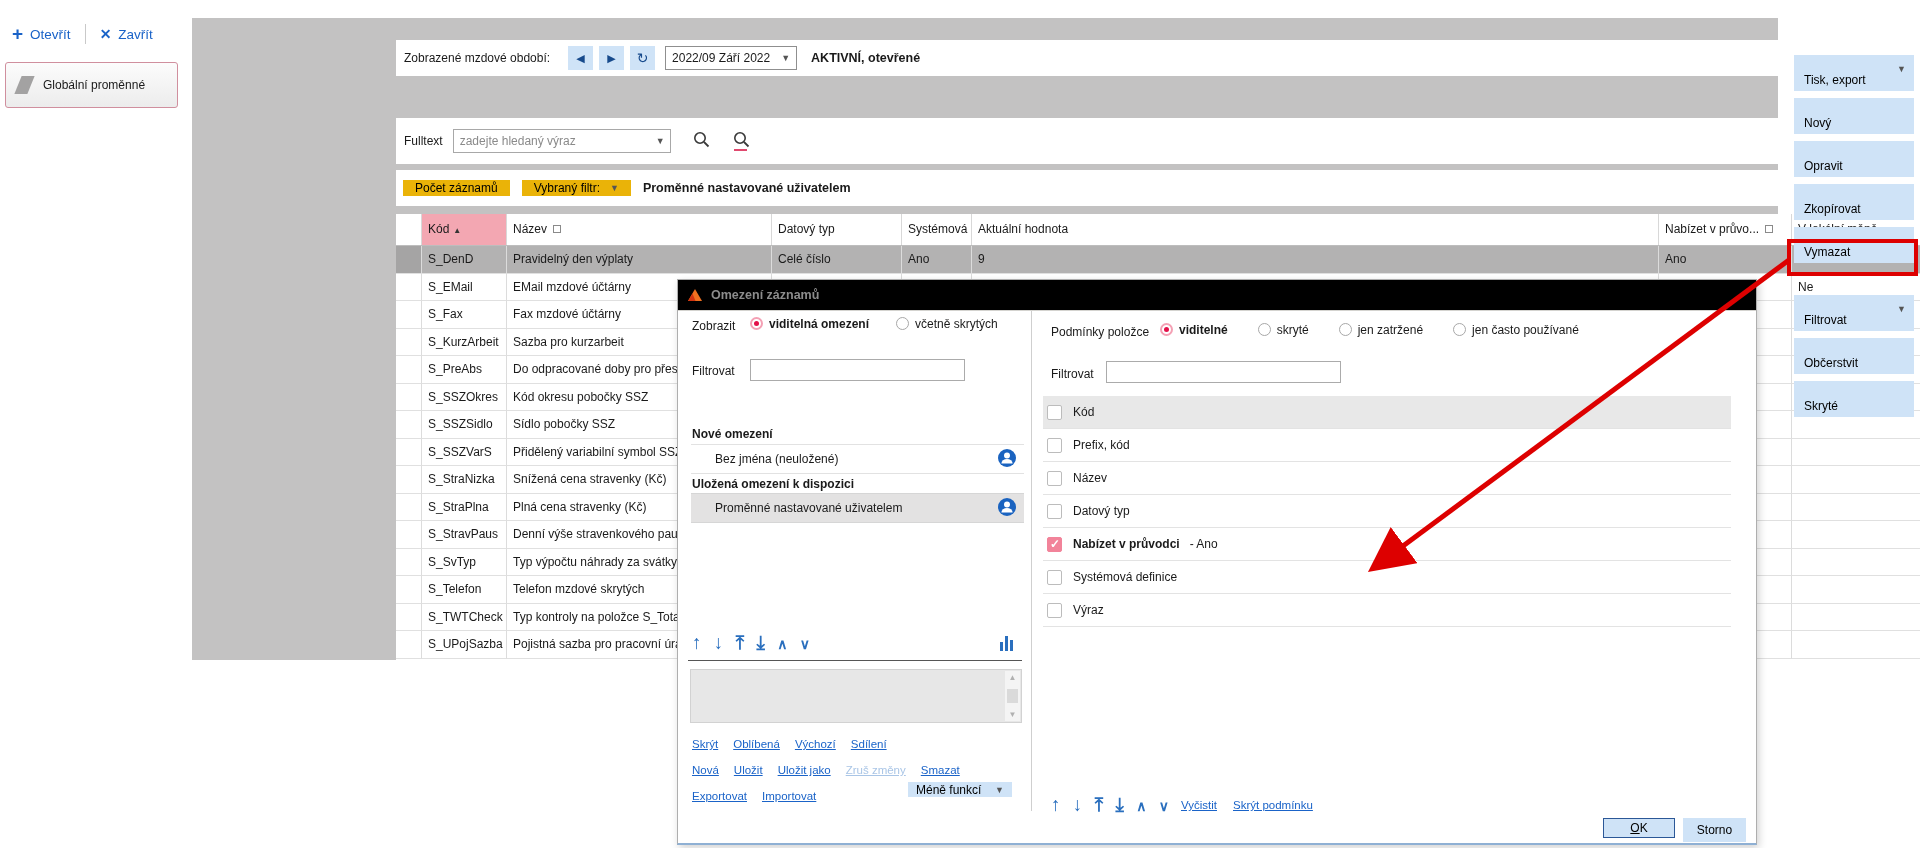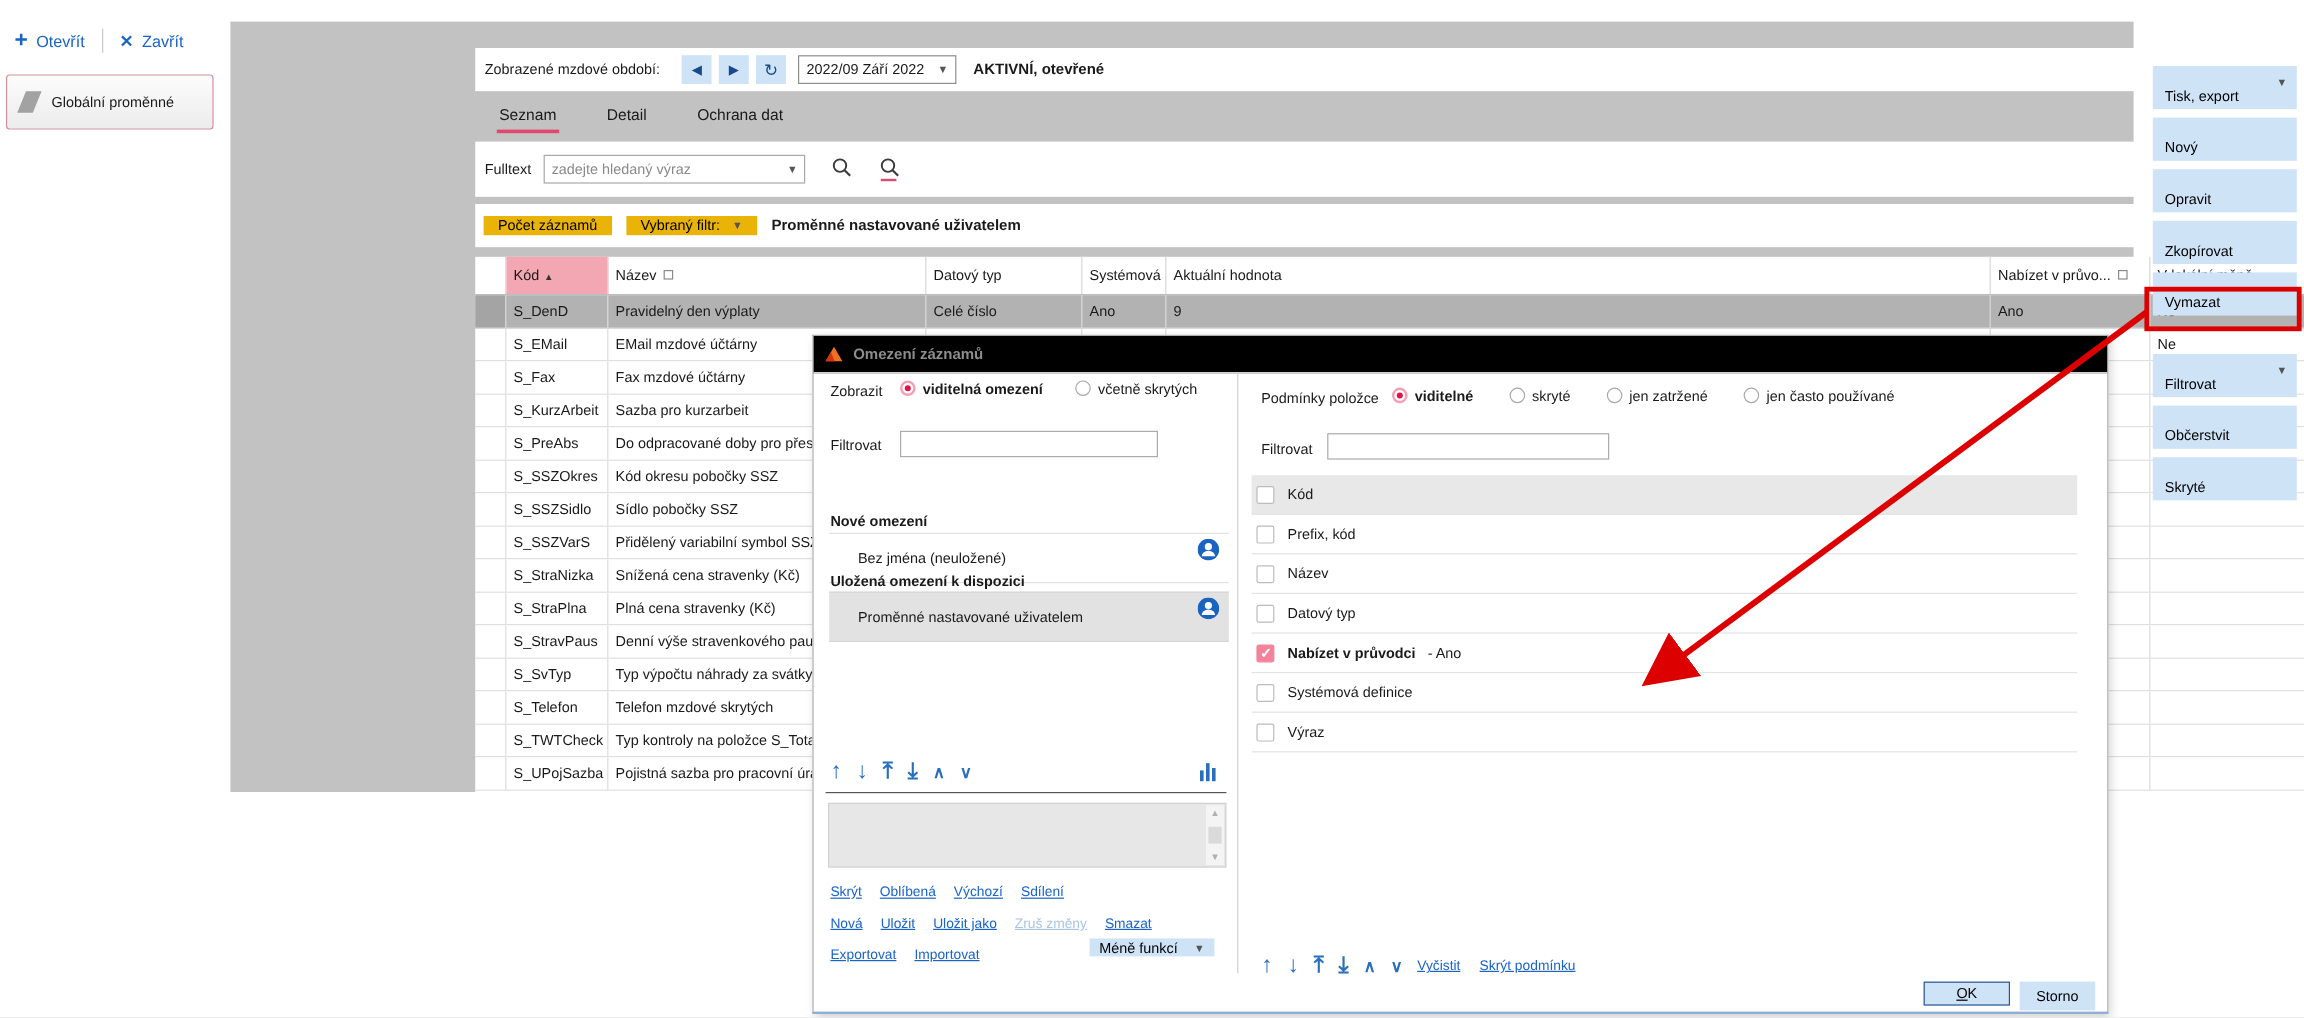--- a/index.html
+++ b/index.html
@@ -70,21 +70,21 @@
   .dlg-title { position:absolute; left:0; top:0; right:0; height:31px; background:#000000; border-bottom:1px solid #d4d3cf; display:flex; align-items:center; gap:8px; padding-left:9px; color:#8c8c8c; font-weight:bold; font-size:12.5px; }
   .vdiv { position:absolute; left:353px; top:31px; height:500px; width:1px; background:#cfcfcf; }
   .abs { position:absolute; }
   .lbl { color:#1a1a1a; }
   .radio { display:inline-block; width:13px; height:13px; border-radius:50%; border:1px solid #a8a8a8; background:#fff; vertical-align:-2px; margin-right:6px; position:relative; }
   .radio.sel { border:2px solid #f4a0b4; }
   .radio.sel::after { content:""; position:absolute; left:2px; top:2px; width:5px; height:5px; border-radius:50%; background:#e3114a; }
   .bold { font-weight:bold; }
   .dlg-input { border:1px solid #ababab; height:22px; font-family:"Liberation Sans",sans-serif; font-size:12px; padding:0 5px; }
   .sec-head { font-weight:bold; }
-  .item-row { position:absolute; left:13px; width:333px; height:42px; border-top:1px solid #e2e2e2; border-bottom:1px solid #e2e2e2; display:flex; align-items:center; padding-left:24px; cursor:pointer; }
+  .item-row { position:absolute; left:13px; width:333px; height:30px; border-top:1px solid #e2e2e2; border-bottom:1px solid #e2e2e2; display:flex; align-items:center; padding-left:24px; cursor:pointer; }
   .item-row.selected { background:#e3e2e2; border-color:#d6d6d6; }
   .person { position:absolute; right:8px; top:4px; width:18px; height:18px; }
   .arrow-ic { color:#2a6fbe; font-size:19px; font-weight:bold; margin-right:9px; cursor:pointer; }
   .chev-ic { color:#2a6fbe; font-size:14px; font-weight:bold; margin-right:9px; cursor:pointer; }
   .chart-ic { position:absolute; display:flex; align-items:flex-end; gap:2px; cursor:pointer; }
   .chart-ic i { display:block; width:3px; background:#2a6fbe; }
   .hline { position:absolute; height:1px; background:#555; }
   .listbox { position:absolute; background:#e7e7e7; border:1px solid #d2d2d2; }
   .lb-scroll { position:absolute; right:1px; top:1px; bottom:1px; width:15px; background:#f4f4f4; display:flex; flex-direction:column; justify-content:space-between; align-items:center; padding:2px 0; color:#b0b0b0; font-size:8px; cursor:pointer; }
   .lb-thumb { width:11px; height:14px; background:#dadada; }
@@ -137,34 +137,20 @@
       <button class="nav-sq">◀</button>
       <button class="nav-sq">▶</button>
       <button class="nav-sq refresh-sq">↻</button>
       <div class="selectbox" style="margin-left:4px;">
         <span>2022/09 Září 2022</span>
         <span class="caret">▼</span>
       </div>
       <span class="status-bold">AKTIVNÍ, otevřené</span>
     </div>
 
-    <div class="tabs">
-
-        <div class="tab active">
-          <span>Seznam</span>
-        </div>
-
-        <div class="tab">
-          <span>Detail</span>
-        </div>
-
-        <div class="tab">
-          <span>Ochrana dat</span>
-        </div>
-      </div>
 
     <div class="panel fulltext-panel">
       <span class="ft-label">Fulltext</span>
       <div class="ft-input-wrap">
         <input type="text" placeholder="zadejte hledaný výraz" style="">
         <span class="ft-caret">▼</span>
       </div>
       <span class="mag">
         <svg width="18" height="20" viewBox="0 0 18 20">
             <circle cx="7" cy="7" r="5.2" fill="none" stroke="#3a3a3a" stroke-width="1.6"></circle>

